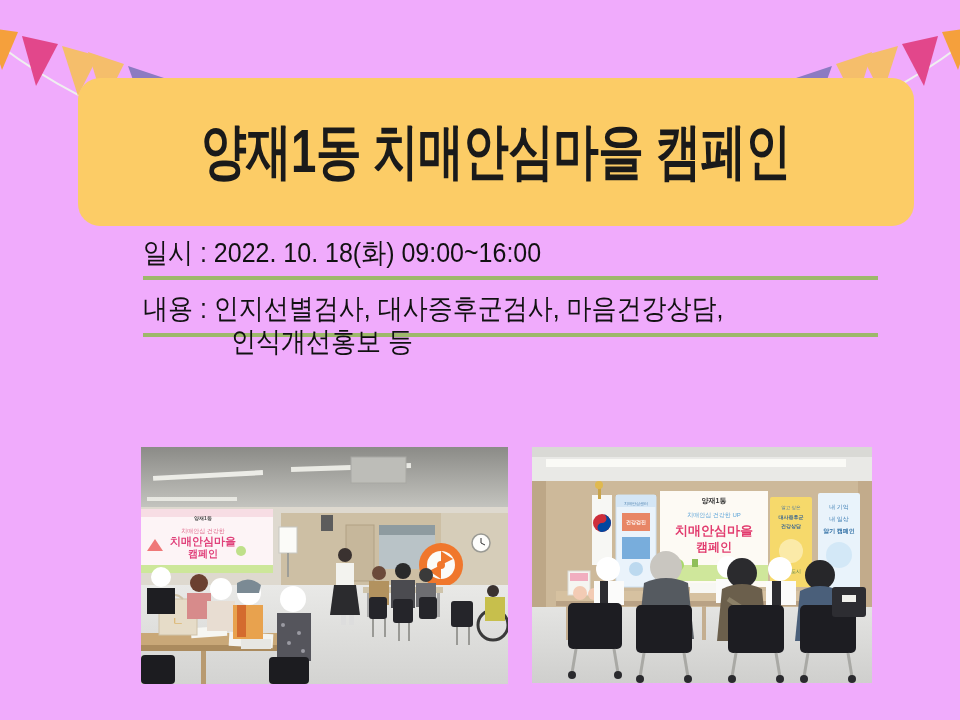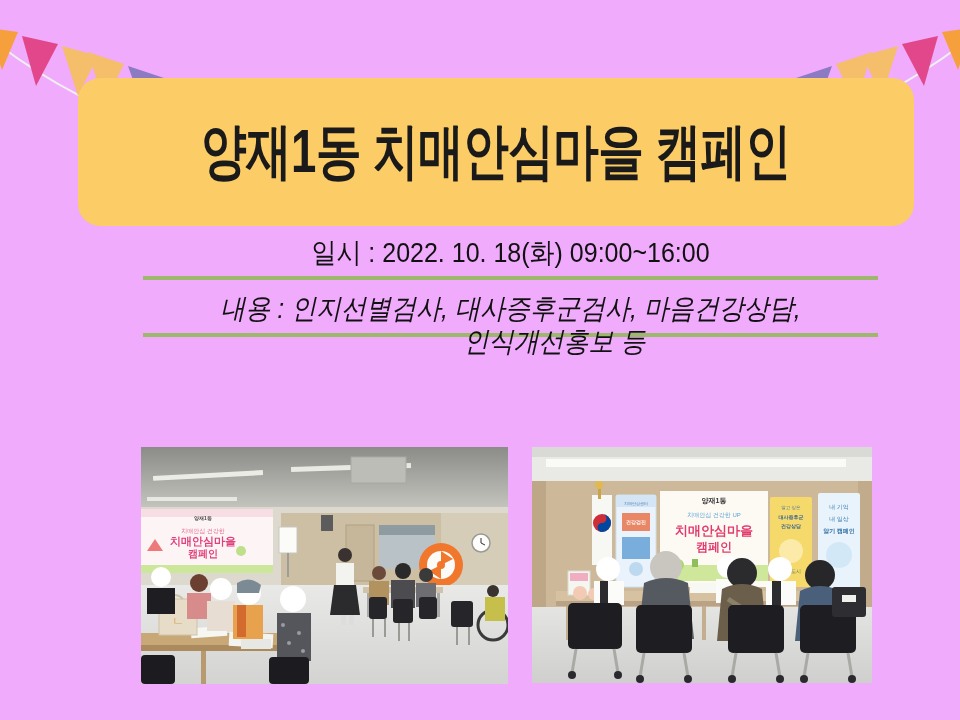--- a/index.html
+++ b/index.html
@@ -41,23 +41,22 @@
   .info{
     position:absolute;
     left:143px;top:236px;
     width:735px;
   }
   .info-row{
     position:relative;
     padding-bottom:7px;
     border-bottom:4px solid #9DB86A;
     margin-bottom:12px;
-    text-align:center;
-  }
-  .info-row.last{border-bottom:none;margin-bottom:0;padding-bottom:0;font-style:italic;}
+  }
+  .info-row.last{border-bottom:none;margin-bottom:0;padding-bottom:0;}
   .info-line{
     font-family:"Liberation Sans","DejaVu Sans",sans-serif;
     font-size:25px;
     color:#111;
     white-space:nowrap;
     line-height:1.32;
     transform:scaleY(1.12);
     transform-origin:left center;
   }
   .info-line.indent{padding-left:88px;}

